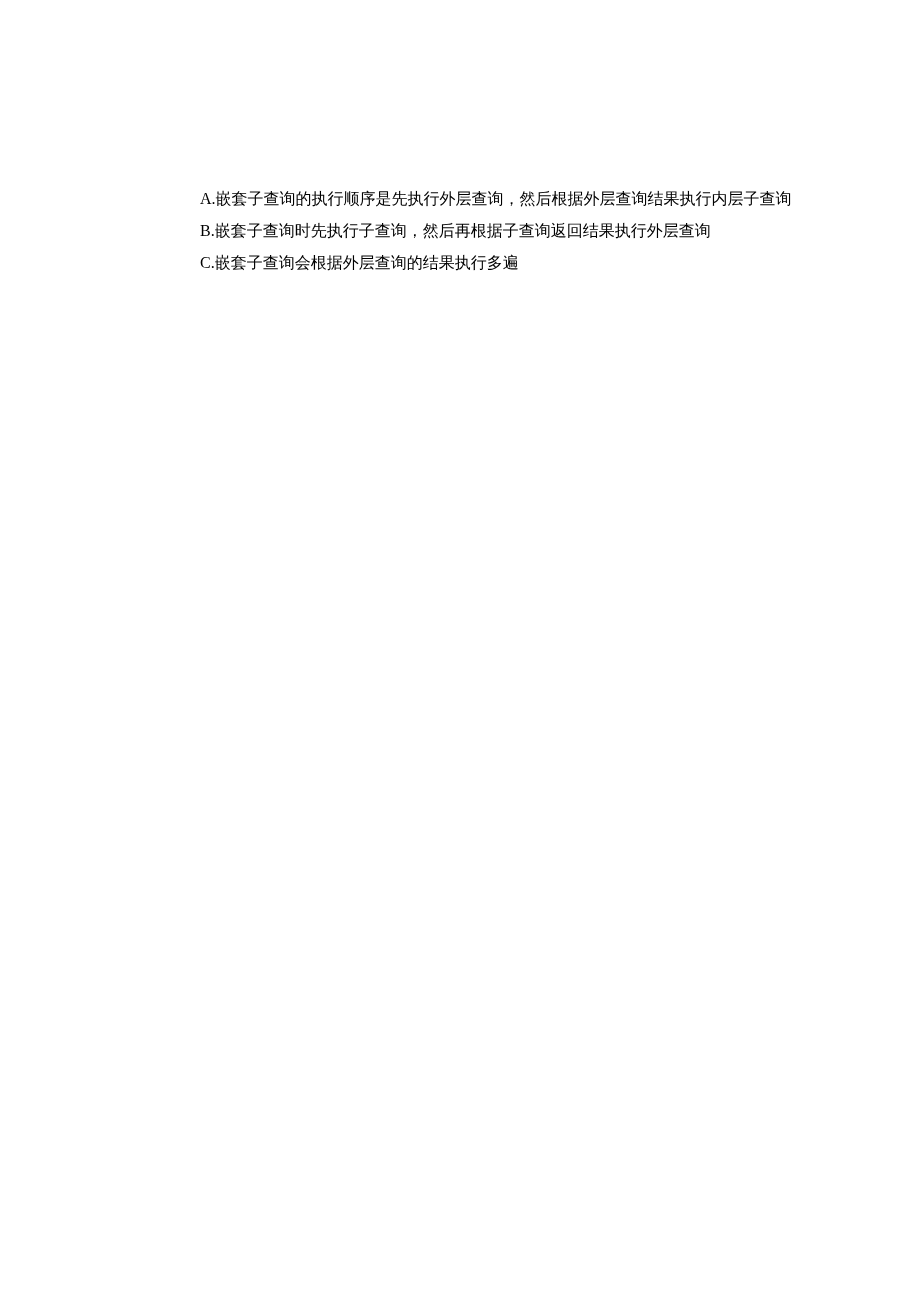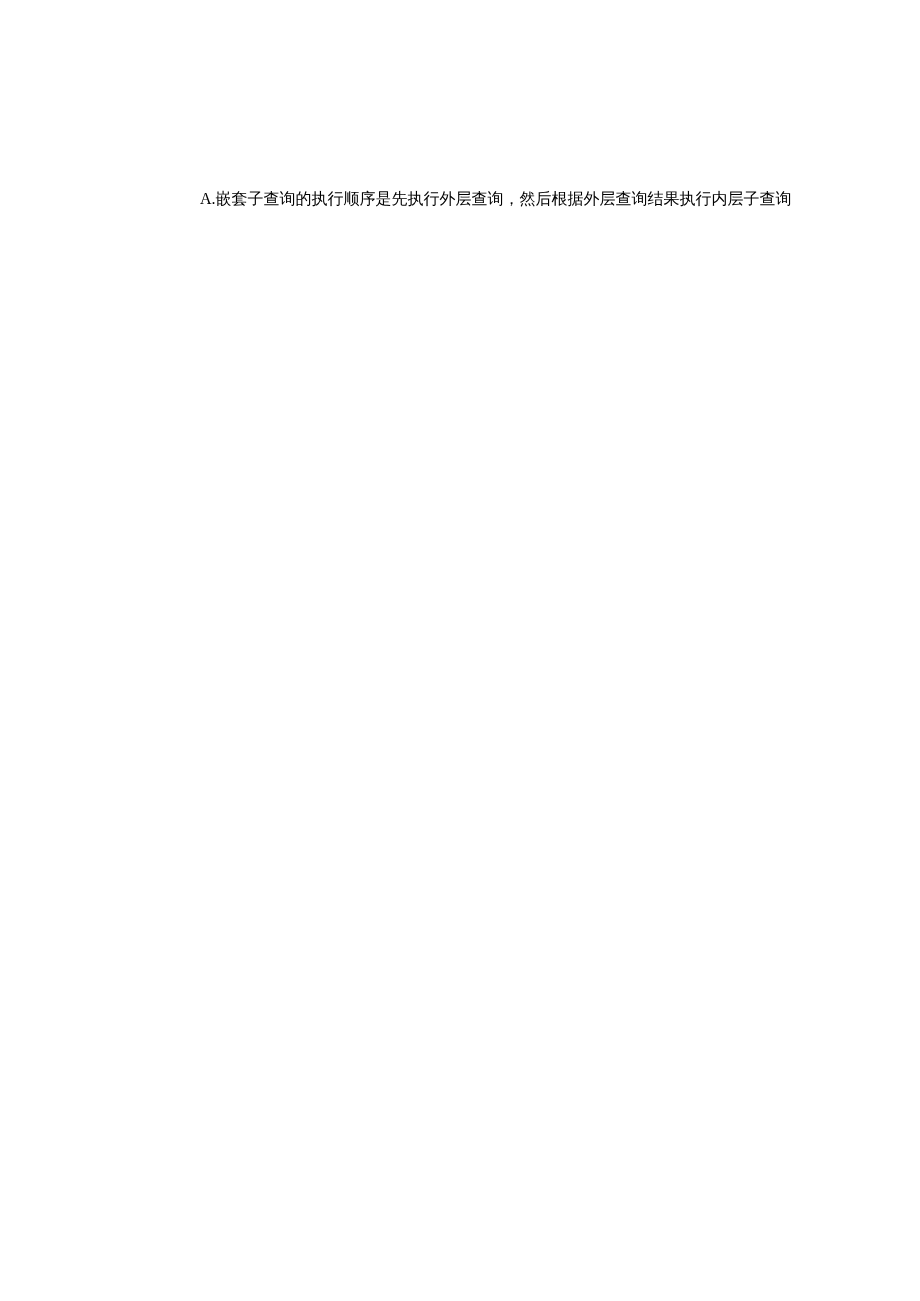--- a/index.html
+++ b/index.html
@@ -22,13 +22,19 @@
       margin-bottom: 2px;
     }
   </style>
 </head>
 <body>
 
 <div class="content">
   <div class="option">
     <span>A.嵌套子查询的执行顺序是先执行外层查询，然后根据外层查询结果执行内层子查询</span>
   </div>
+  <div class="option">
+    <span>B.嵌套子查询时先执行子查询，然后再根据子查询返回结果执行外层查询</span>
+  </div>
+  <div class="option">
+    <span>C.嵌套子查询会根据外层查询的结果执行多遍</span>
+  </div>
 </div>
 
 </body></html>

